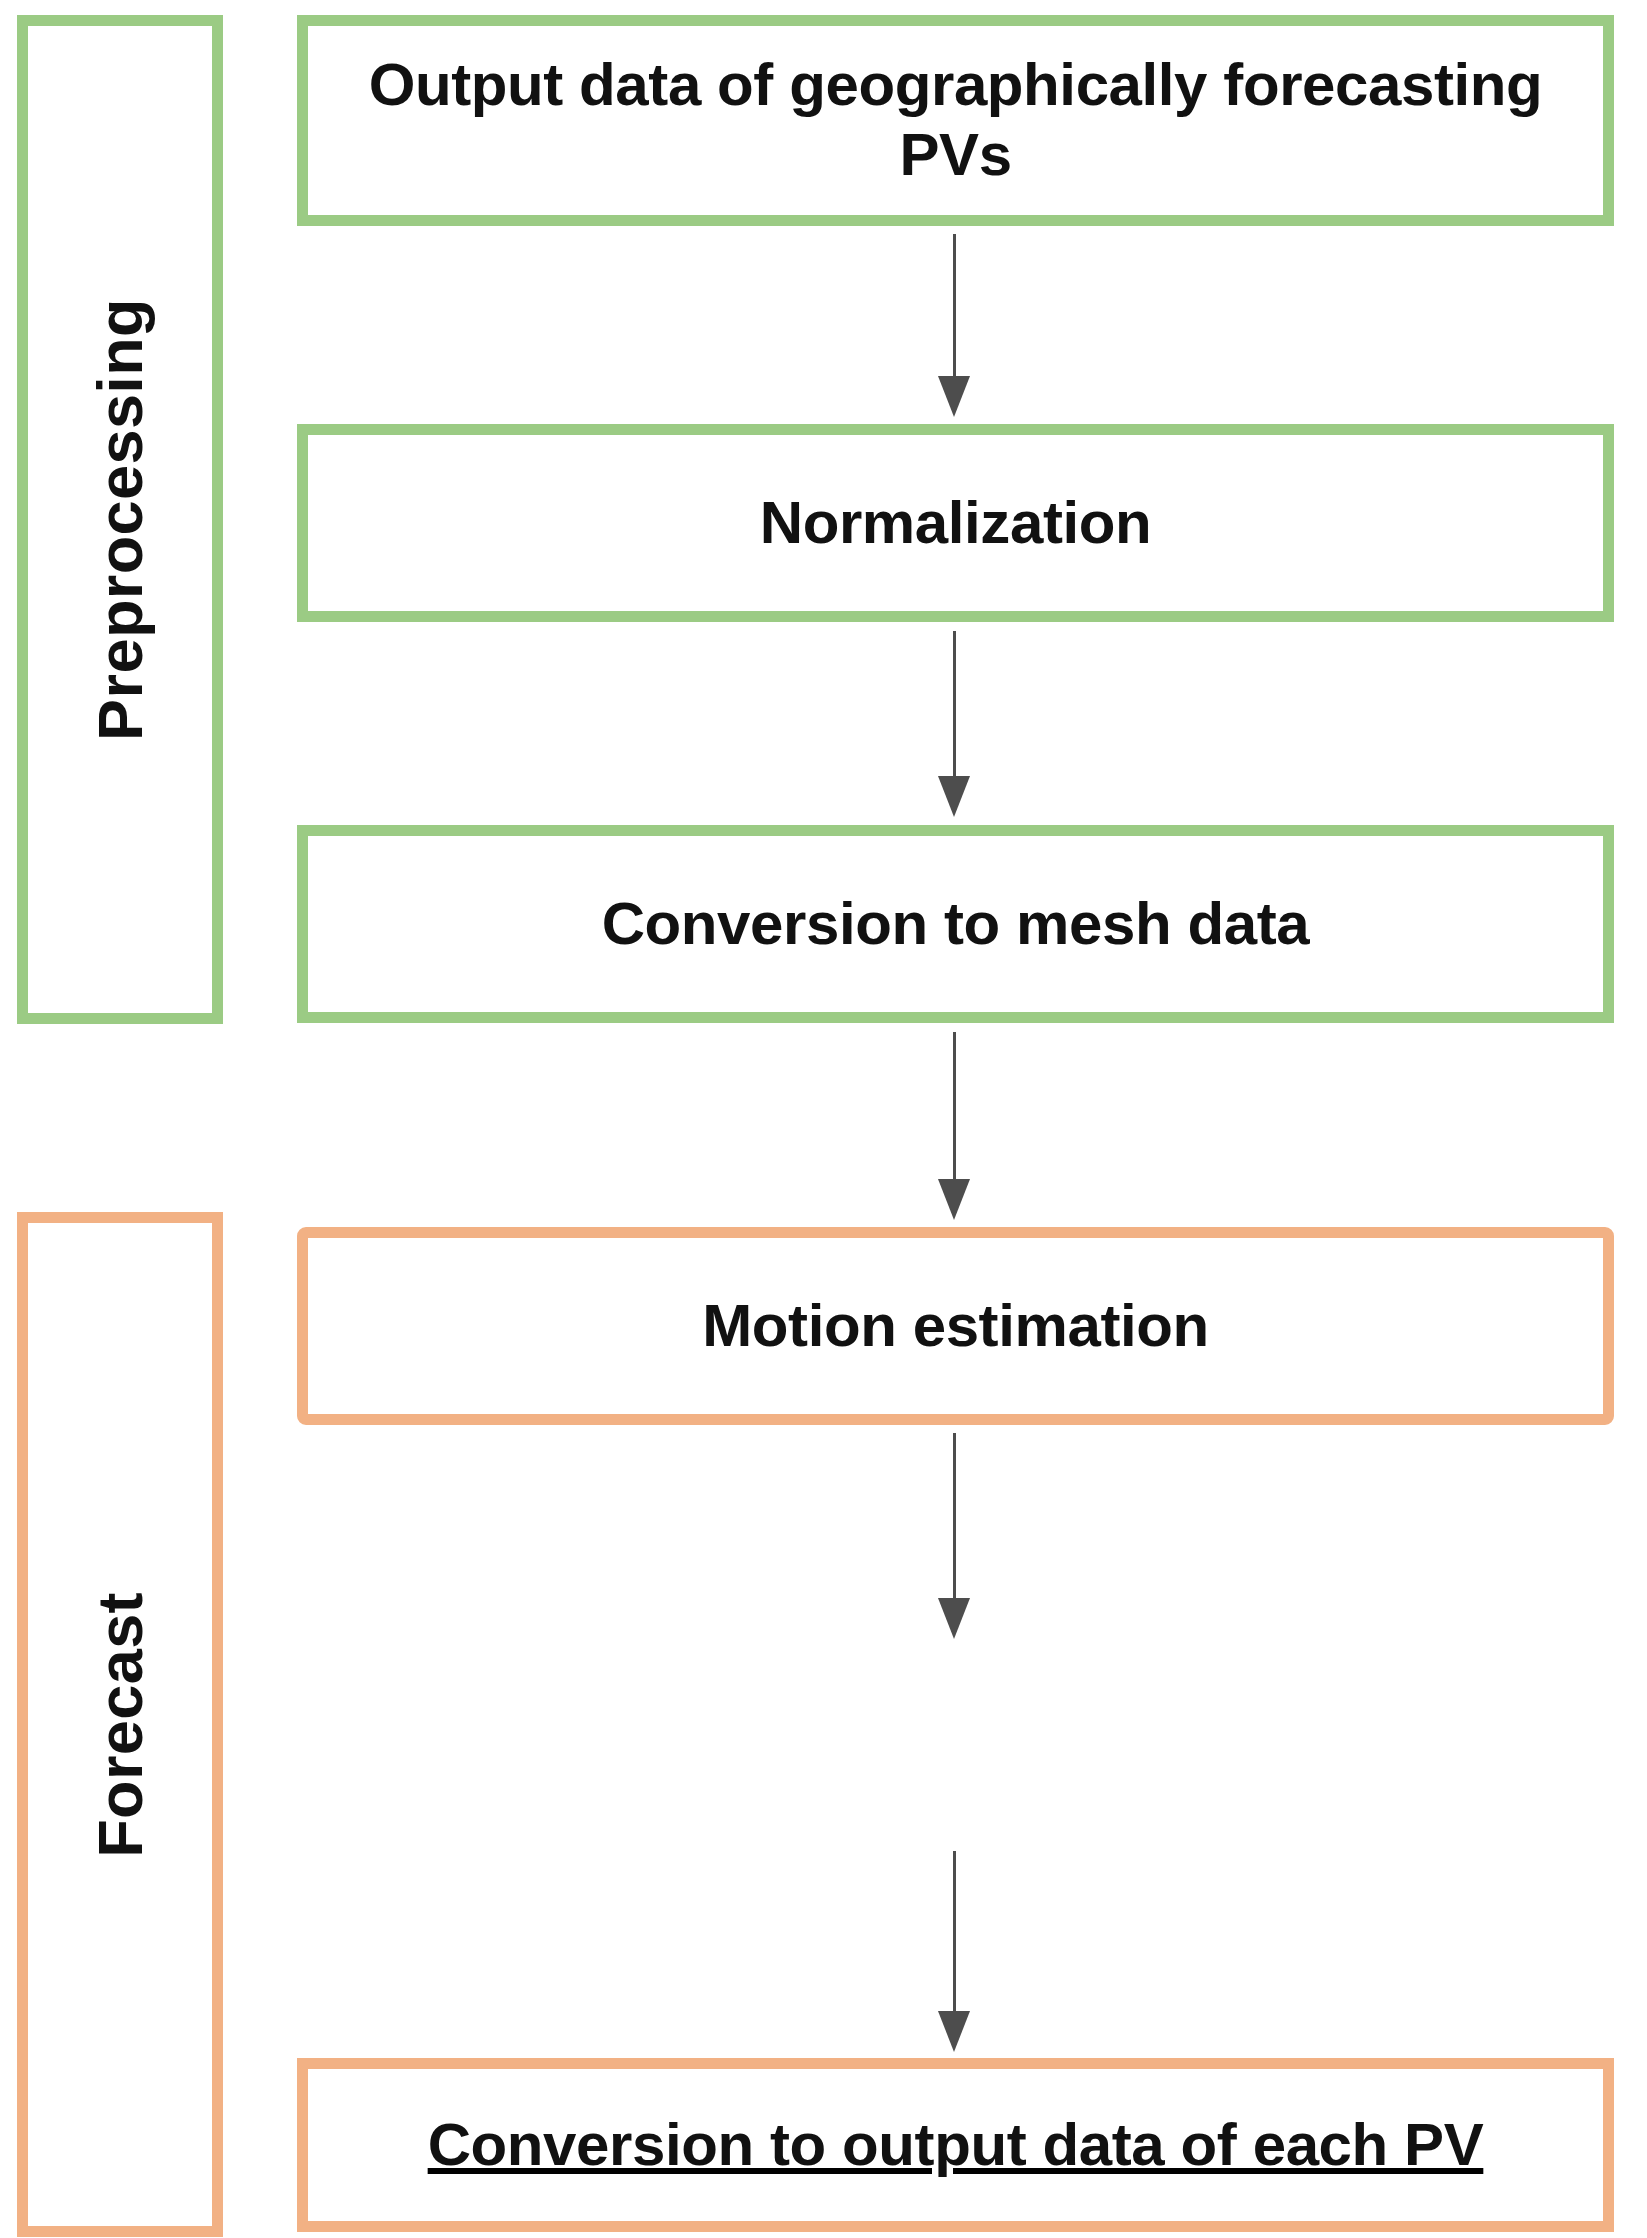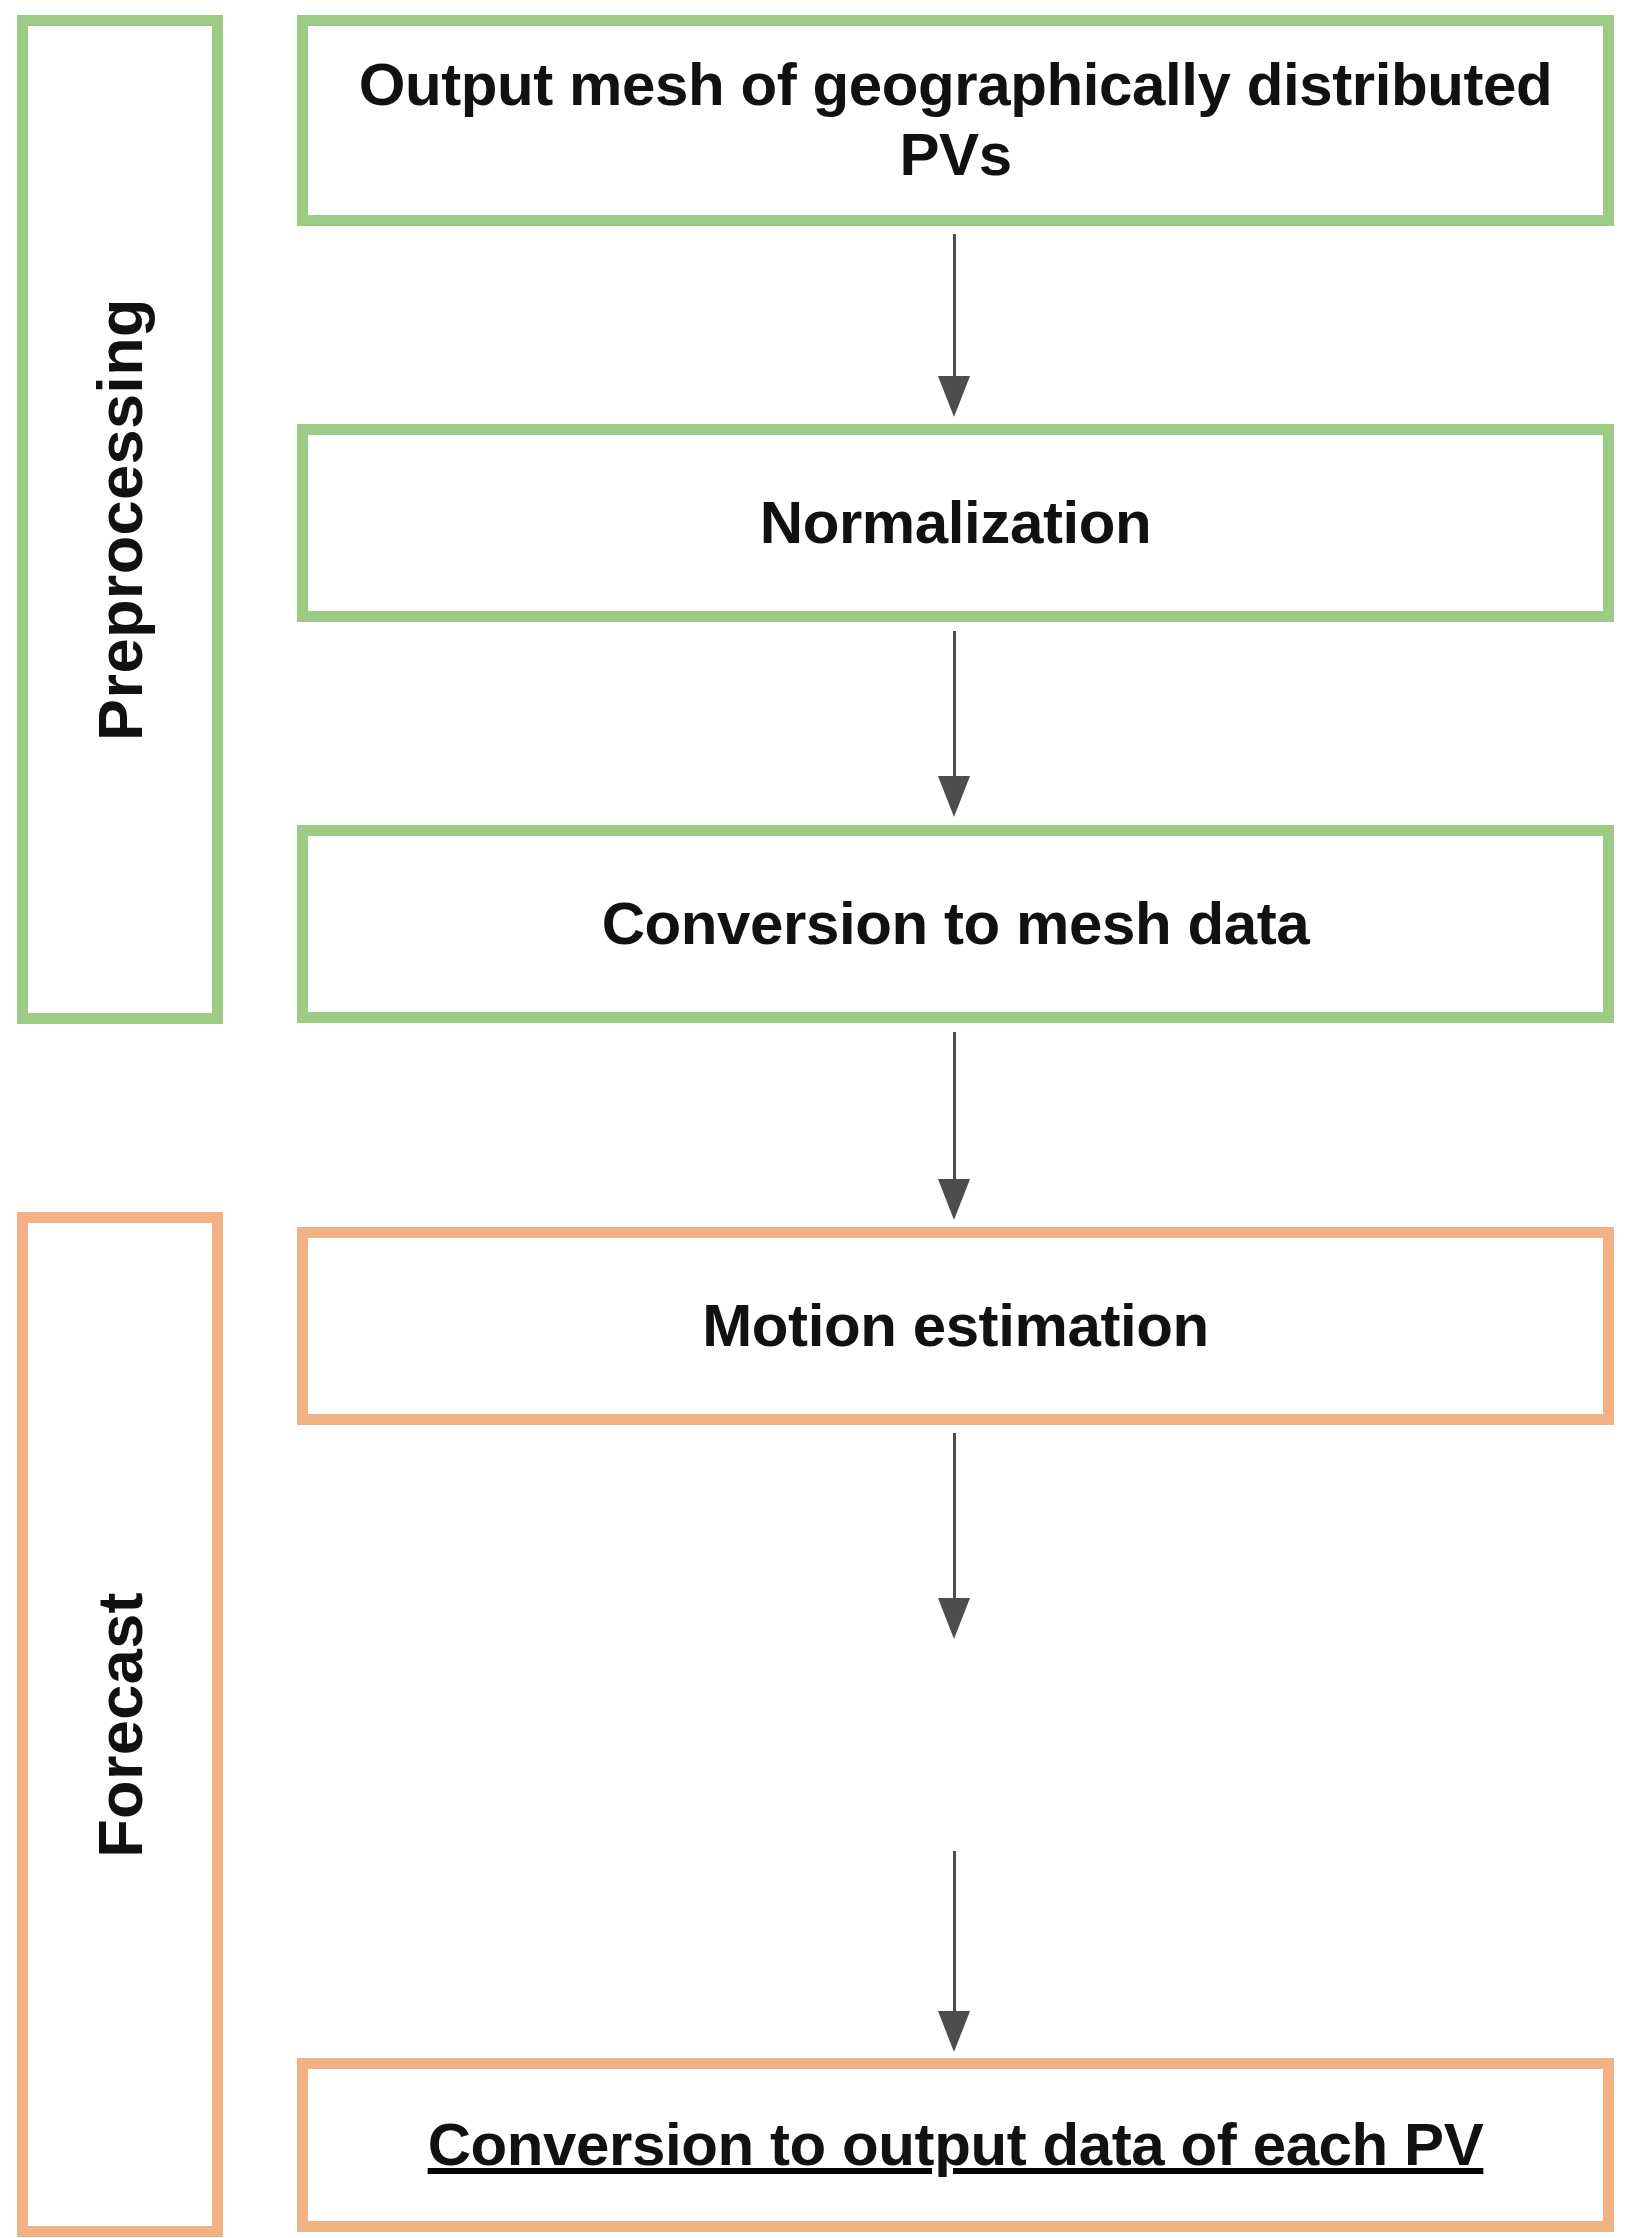--- a/index.html
+++ b/index.html
@@ -75,21 +75,21 @@
     color: #111111;
     line-height: 1.16;
     letter-spacing: -0.4px;
   }
   .node.green { border-color: #9BCB84; }
   .node.orange { border-color: #F2B184; }
 
   .node-1 { left: 297px; top: 14.5px;   width: 1317px; height: 211px; }
   .node-2 { left: 297px; top: 424px;  width: 1317px; height: 198px; }
   .node-3 { left: 297px; top: 825px; width: 1317px; height: 198px; }
-  .node-4 { left: 297px; top: 1227px; width: 1317px; height: 198px; }
+  .node-4 { left: 297px; top: 1227px; width: 1317px; height: 198px; border-radius: 9px; }
   .node-5 { left: 297px; top: 1647px; width: 1317px; height: 195px; }
   .node-6 { left: 297px; top: 2058px; width: 1317px; height: 174px; text-decoration: underline; }
 
   
   .arrow {
     position: absolute;
     left: 938px;
     width: 33px;
   }
   .arrow .shaft {
@@ -128,21 +128,21 @@
 
   <div class="lane lane-preprocessing">
     <span class="lane-label">Preprocessing</span>
   </div>
 
   <div class="lane lane-forecast">
     <span class="lane-label">Forecast</span>
   </div>
 
   <div class="node green node-1">
-    <span class="node-label">Output mesh of geographically distributed PVs</span>
+    <span class="node-label">Output data of geographically forecasting PVs</span>
   </div>
 
   <div class="arrow arrow-1">
     <div class="shaft"></div>
     <div class="head"></div>
   </div>
 
   <div class="node green node-2">
     <span class="node-label">Normalization</span>
   </div>

